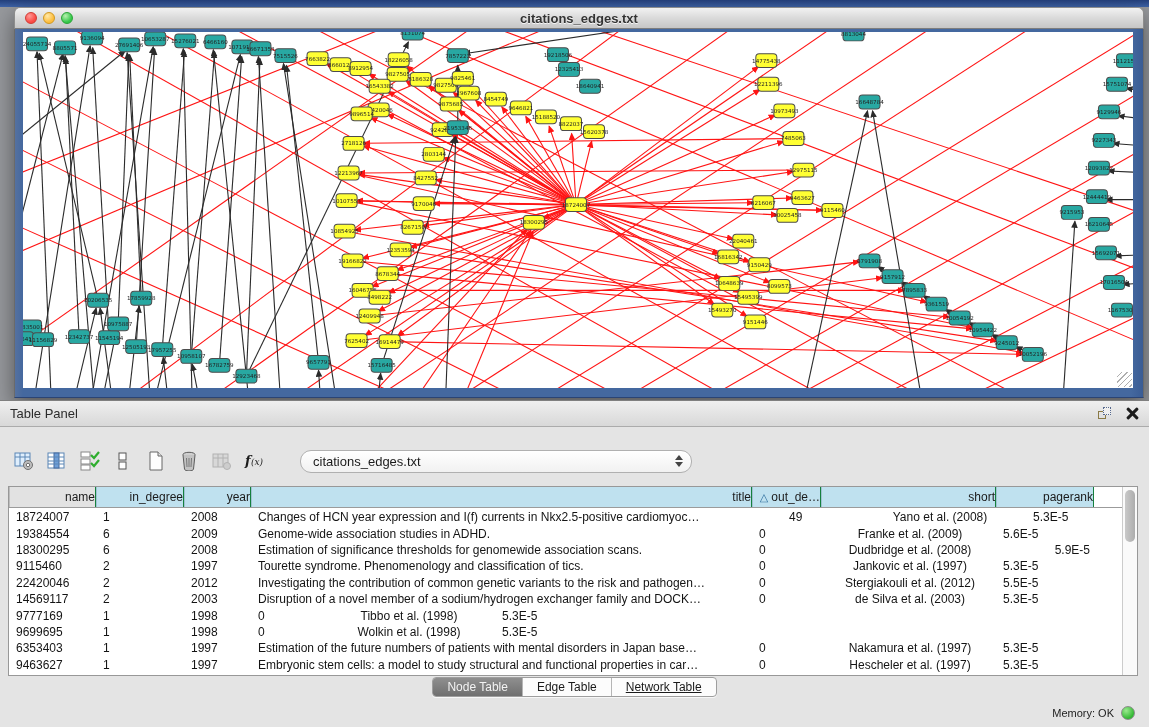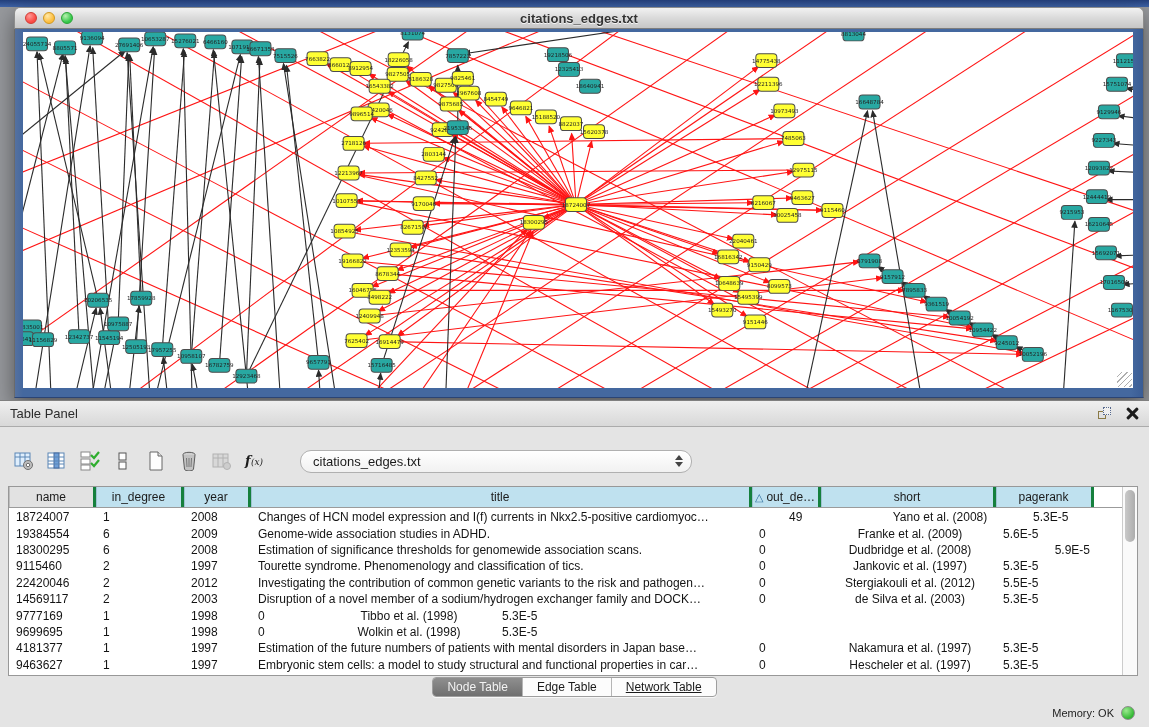--- a/index.html
+++ b/index.html
@@ -56,22 +56,22 @@
     border:1px solid #b0b0b0; border-radius:11px; display:flex; align-items:center;
     padding:0 8px 0 12px; box-shadow:inset 0 1px 1px rgba(255,255,255,.9); cursor:pointer; }
   .combo .val { flex:1; font-size:13px; color:#1b1b1b; }
   .stepper { display:flex; flex-direction:column; gap:2px; align-items:center; }
   .stepper .up { width:0; height:0; border-left:4px solid transparent; border-right:4px solid transparent; border-bottom:5px solid #444; }
   .stepper .down { width:0; height:0; border-left:4px solid transparent; border-right:4px solid transparent; border-top:5px solid #444; }
 
   .table-box { position:absolute; left:8px; top:85px; width:1130px; height:190px;
     background:#fff; border:1px solid #989898; overflow:hidden; }
   .thead { display:flex; height:21px; border-bottom:1px solid #9b9b9b; background:#fff; }
-  .th { background:#bfe1ef; border-right:3px solid #15803d; box-shadow:inset 1px 0 0 #9fc2d2;
-    display:flex; align-items:center; justify-content:center; font-size:12px; color:#1b1b1b;
+  .th { background:#bfe1ef; border-right:1px solid #15803d; box-shadow:inset 1px 0 0 #9fc2d2;
+    display:flex; align-items:center; justify-content:flex-end; font-size:12px; color:#1b1b1b;
     overflow:hidden; white-space:nowrap; flex:none; cursor:pointer; }
   .th.gray { background:#e2e2e2; box-shadow:inset 1px 0 0 #bdbdbd; }
   .sort-tri { color:#2e6e9e; font-size:11px; margin-right:3px; }
   .tbody { position:absolute; left:0; top:22px; right:15px; bottom:0; overflow:hidden; }
   .tr { display:flex; height:16.4px; align-items:center; cursor:default; }
   .td { font-size:12px; color:#141414; white-space:nowrap; overflow:hidden; flex:none; padding:0 4px 0 7px; }
   .td.center { text-align:center; }
   .vscroll { position:absolute; right:0; top:0; bottom:0; width:15px; background:#fafafa; border-left:1px solid #cccccc; }
   .vthumb { position:absolute; left:2px; top:3px; width:10px; height:52px; background:linear-gradient(90deg,#c9c9c9,#adadad); border-radius:6px; }
 
@@ -589,21 +589,21 @@
           </div>
           <div class="th" style="width: 98px;">
             <span>pagerank</span>
           </div>
         </div>
       <div class="tbody">
           <div class="tr">
             <div class="td" style="width: 87px; text-align: left;">18724007</div>
             <div class="td" style="width: 88px; text-align: left;">1</div>
             <div class="td" style="width: 67px; text-align: left;">2008</div>
-            <div class="td" style="width: 501px; text-align: left;">Changes of HCN model expression and I(f) currents in Nkx2.5-positive cardiomyoc…</div>
+            <div class="td" style="width: 501px; text-align: left;">Changes of HCN year expression and I(f) currents in Nkx2.5-positive cardiomyoc…</div>
             <div class="td" style="width: 69px; text-align: left; margin-left: 30px;">49</div>
             <div class="td center" style="width: 175px; text-align: center;">Yano et al. (2008)</div>
             <div class="td" style="width: 98px; text-align: left;">5.3E-5</div>
           </div>
           <div class="tr">
             <div class="td" style="width: 87px; text-align: left;">19384554</div>
             <div class="td" style="width: 88px; text-align: left;">6</div>
             <div class="td" style="width: 67px; text-align: left;">2009</div>
             <div class="td" style="width: 501px; text-align: left;">Genome-wide association studies in ADHD.</div>
             <div class="td" style="width: 69px; text-align: left;">0</div>
@@ -656,21 +656,21 @@
           </div>
           <div class="tr">
             <div class="td" style="width: 87px; text-align: left;">9699695</div>
             <div class="td" style="width: 88px; text-align: left;">1</div>
             <div class="td" style="width: 67px; text-align: left;">1998</div>
             <div class="td" style="width: 69px; text-align: left;">0</div>
             <div class="td center" style="width: 175px; text-align: center;">Wolkin et al. (1998)</div>
             <div class="td" style="width: 98px; text-align: left;">5.3E-5</div>
           </div>
           <div class="tr">
-            <div class="td" style="width: 87px; text-align: left;">4181377</div>
+            <div class="td" style="width: 87px; text-align: left;">6353403</div>
             <div class="td" style="width: 88px; text-align: left;">1</div>
             <div class="td" style="width: 67px; text-align: left;">1997</div>
             <div class="td" style="width: 501px; text-align: left;">Estimation of the future numbers of patients with mental disorders in Japan base…</div>
             <div class="td" style="width: 69px; text-align: left;">0</div>
             <div class="td center" style="width: 175px; text-align: center;">Nakamura et al. (1997)</div>
             <div class="td" style="width: 98px; text-align: left;">5.3E-5</div>
           </div>
           <div class="tr">
             <div class="td" style="width: 87px; text-align: left;">9463627</div>
             <div class="td" style="width: 88px; text-align: left;">1</div>

